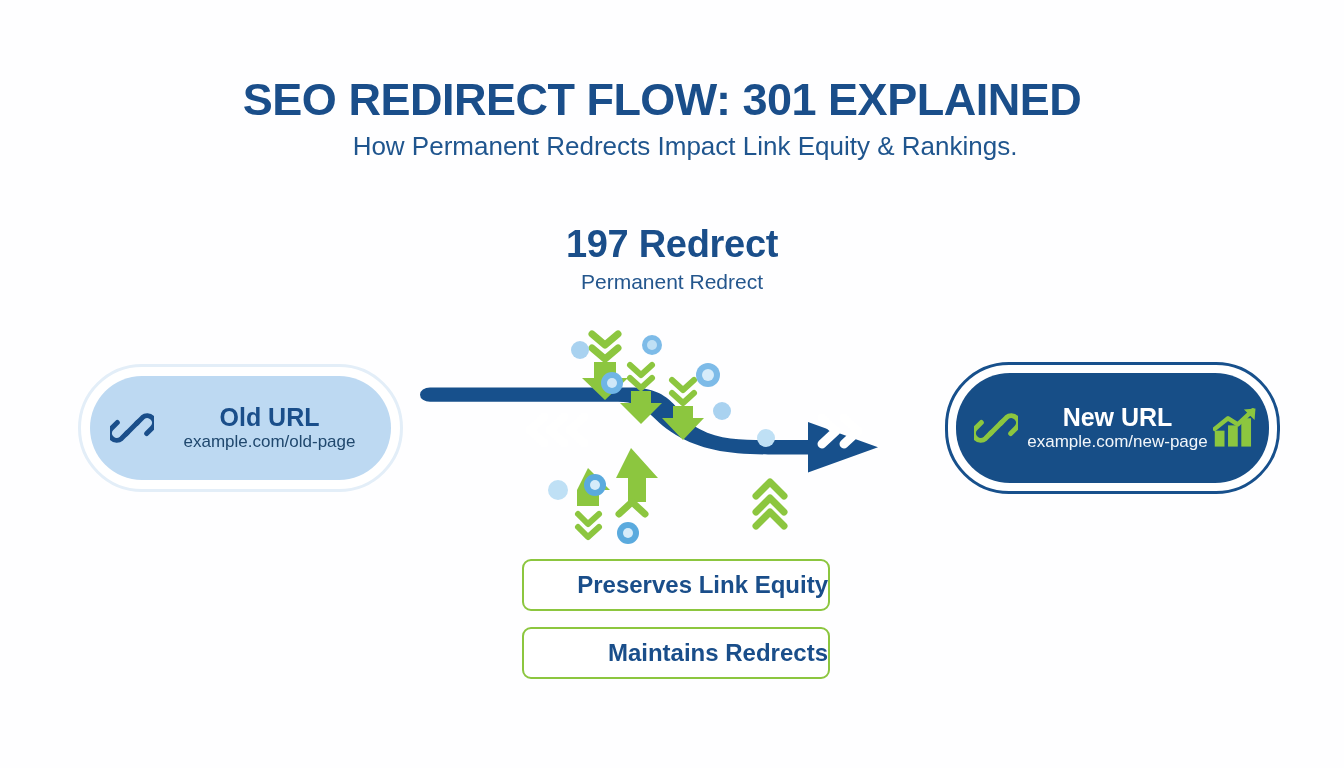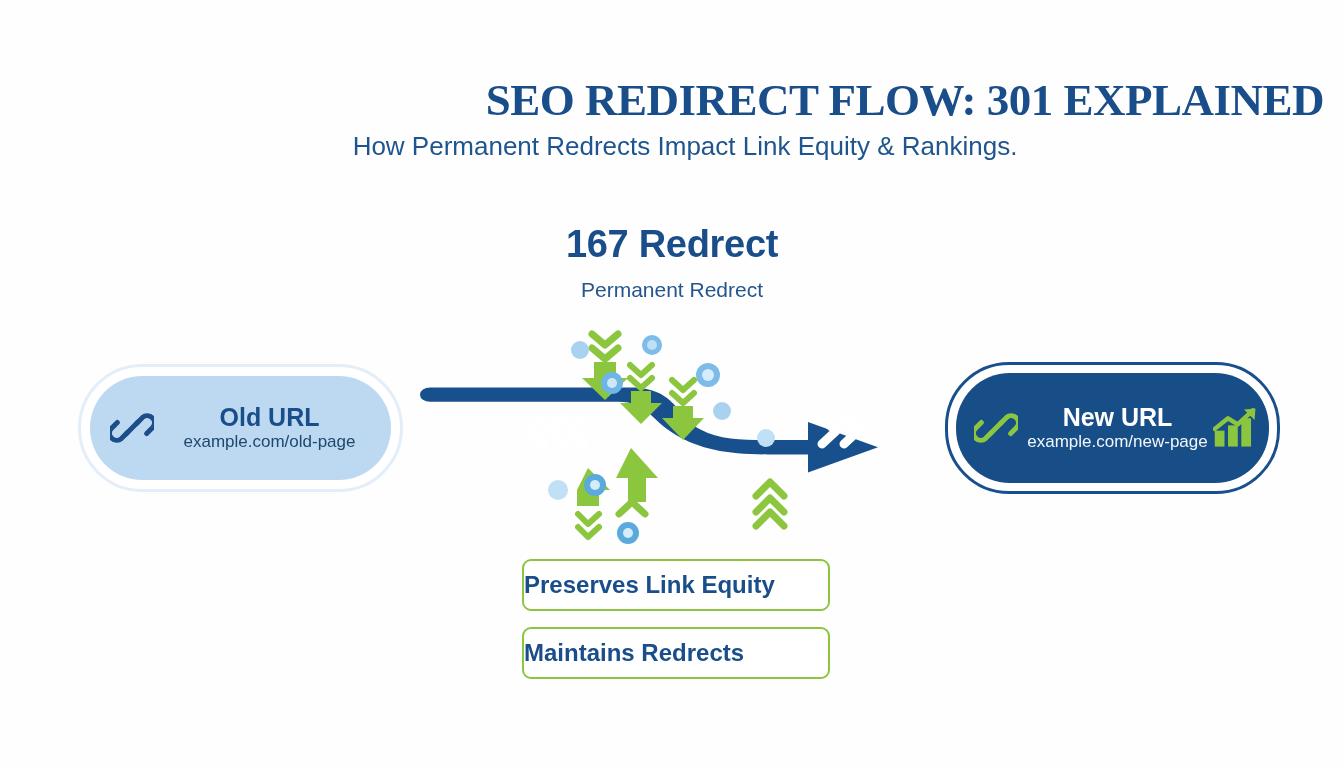--- a/index.html
+++ b/index.html
@@ -17,26 +17,25 @@
     background: #fefeff;
     overflow: hidden;
   }
 
   
   #title {
     position: absolute;
     left: 0;
     top: 74px;
     width: 1324px;
-    text-align: right;
+    text-align: center;
     font-size: 45px;
     font-weight: bold;
     letter-spacing: -0.5px;
     color: #1a4e8a;
-    font-family: Liberation Serif, serif;
   }
   #subtitle {
     position: absolute;
     left: 0;
     top: 131px;
     width: 1344px;
     text-align: center;
     font-size: 26px;
     font-weight: normal;
     color: #1f558e;
@@ -56,21 +55,20 @@
     letter-spacing: -0.3px;
   }
   #redirect-sub {
     position: absolute;
     left: 0;
     top: 270px;
     width: 1344px;
     text-align: center;
     font-size: 21px;
     color: #24568d;
-    margin-top: 8px;
   }
 
   
   .url-card {
     position: absolute;
     border-radius: 64px;
     box-sizing: border-box;
     display: flex;
     align-items: center;
   }
@@ -154,37 +152,37 @@
 
   
   .benefit {
     position: absolute;
     box-sizing: border-box;
     background: #ffffff;
     border: 2.5px solid #8cc63f;
     border-radius: 9px;
     display: flex;
     align-items: center;
-    justify-content: flex-start;
+    justify-content: flex-end;
     color: #1a4e8a;
     font-size: 24px;
     font-weight: bold;
   }
   #benefit-0 { left: 522px; top: 559px; width: 308px; height: 52px; }
   #benefit-1 { left: 522px; top: 627px; width: 308px; height: 52px; }
 </style>
 </head>
 <body>
 
 <div id="canvas">
 
   <div id="title">SEO REDIRECT FLOW: 301 EXPLAINED</div>
   <div id="subtitle">How Permanent Redrects Impact Link Equity &amp; Rankings.</div>
 
-  <div id="redirect-title">167 Redrect</div>
+  <div id="redirect-title">197 Redrect</div>
   <div id="redirect-sub">Permanent Redrect</div>
 
   <div class="url-card" id="new-url-card">
     <div id="new-url-inner">
       <svg class="chain-icon" viewBox="0 0 48 48">
         <g fill="none" stroke="#8cc63f" stroke-width="5.4" stroke-linecap="round">
           <path d="M19 29 L12.5 35.5 a7.8 7.8 0 0 1 -11 -11 L8 18"></path>
           <path d="M29 19 L35.5 12.5 a7.8 7.8 0 0 1 11 11 L40 30"></path>
           <path d="M17.5 30.5 L30.5 17.5"></path>
         </g>

